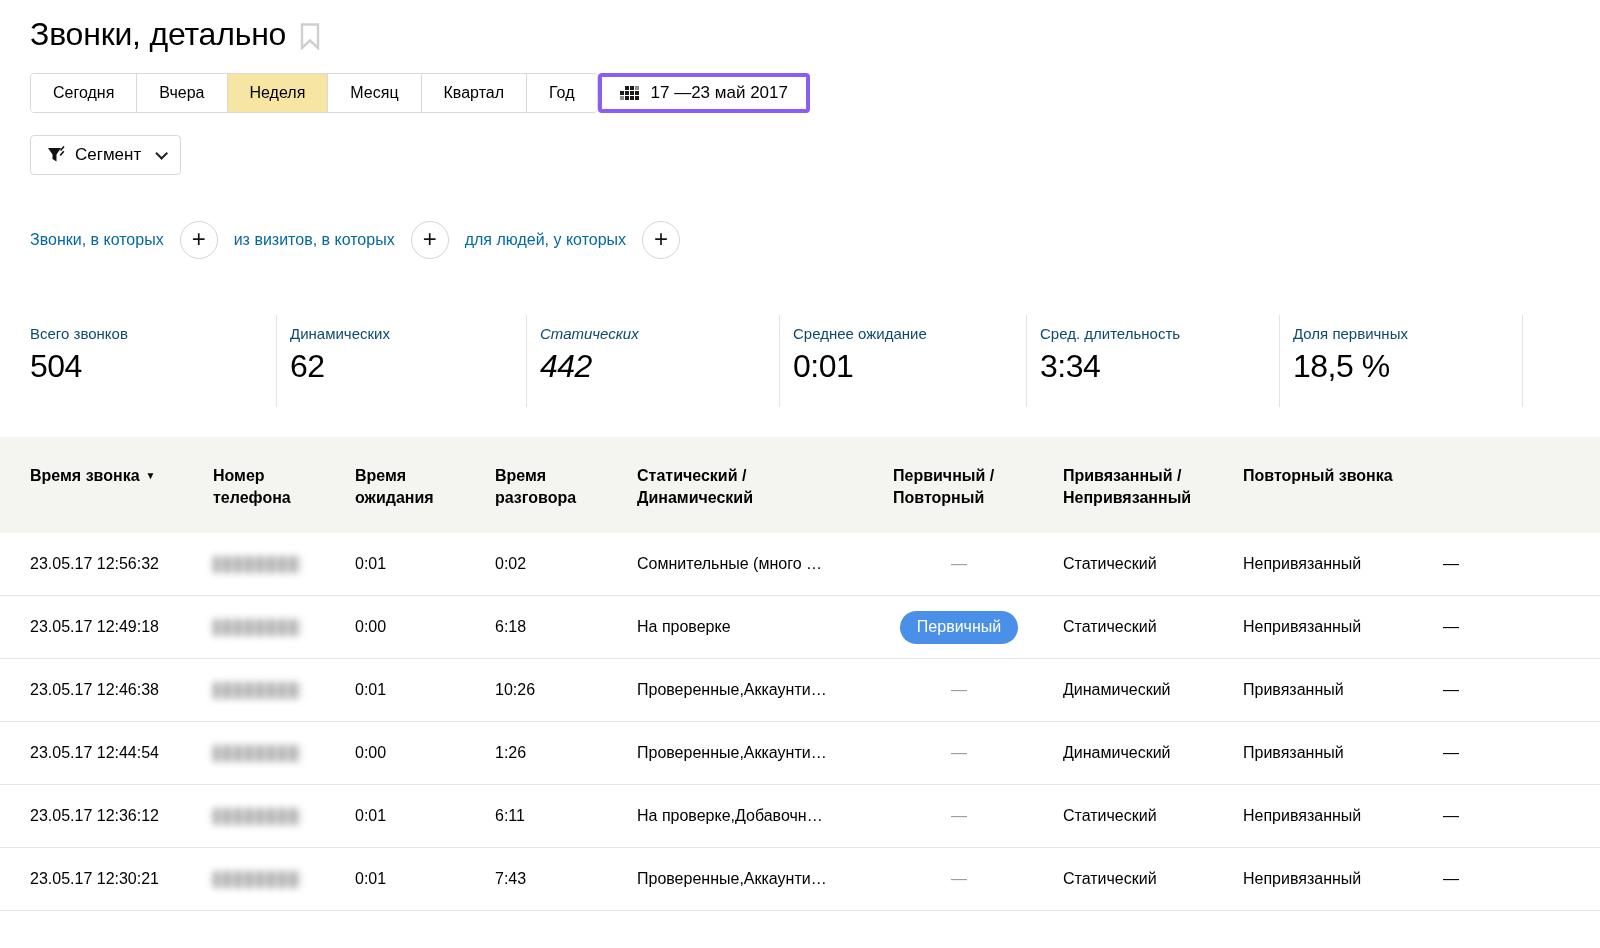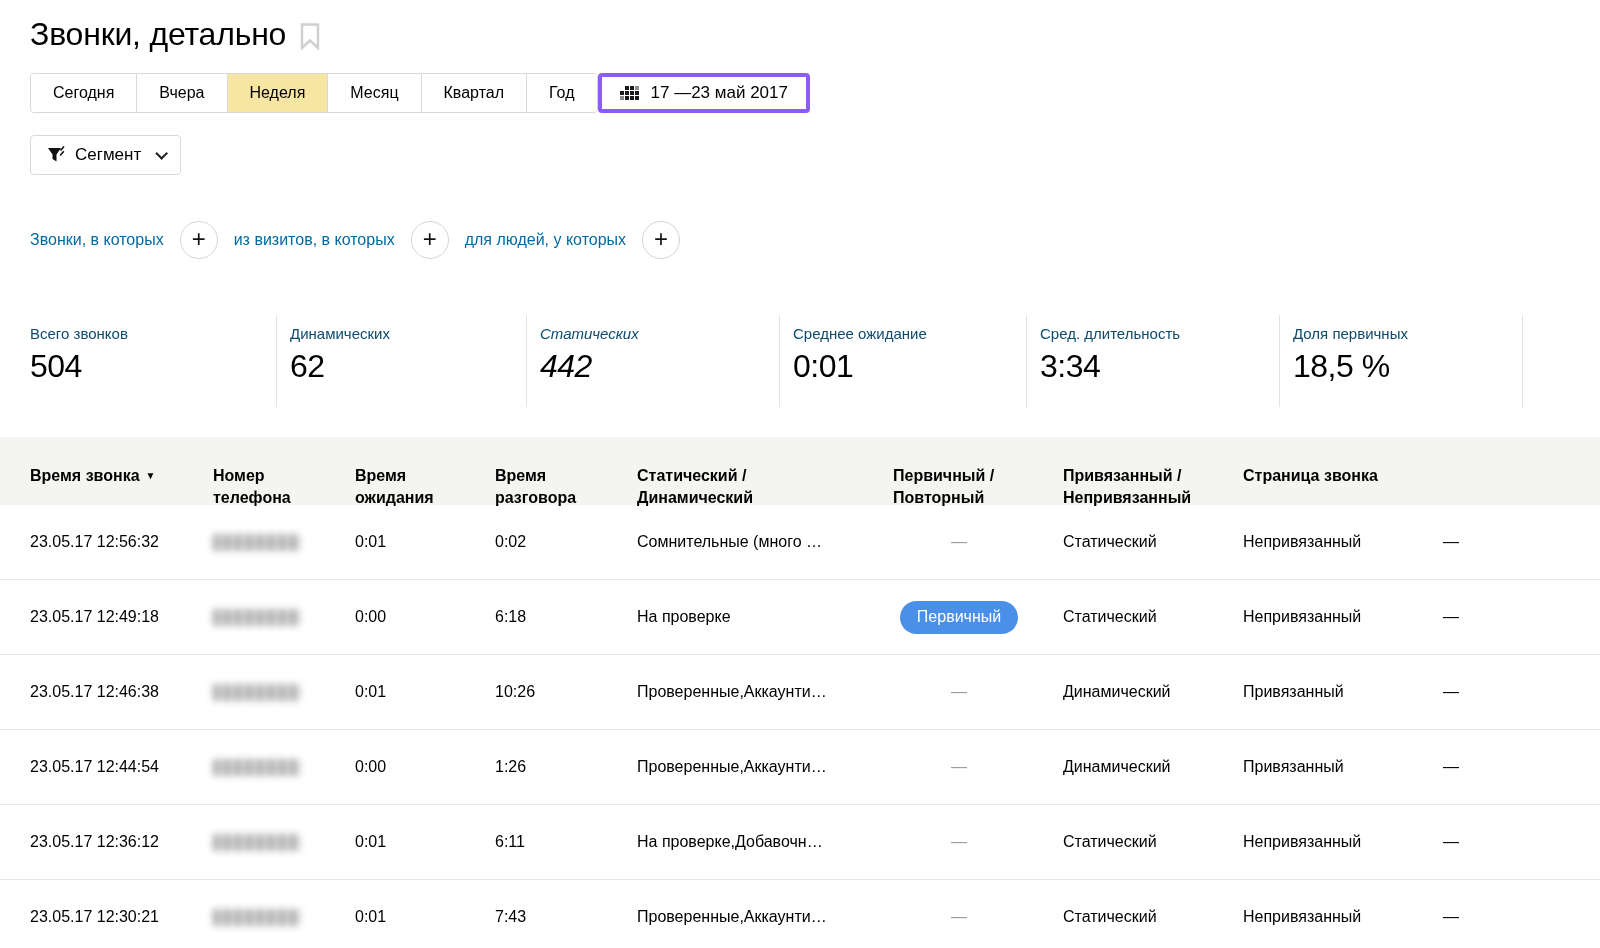--- a/index.html
+++ b/index.html
@@ -52,25 +52,25 @@
   .stat-cell:nth-child(1) { width: 247px; }
   .stat-cell:nth-child(2) { width: 250px; padding-left: 13px; }
   .stat-cell:nth-child(3) { width: 253px; padding-left: 13px; font-style: italic; }
   .stat-cell:nth-child(4) { width: 247px; padding-left: 13px; }
   .stat-cell:nth-child(5) { width: 253px; padding-left: 13px; }
   .stat-cell:nth-child(6) { width: 243px; padding-left: 13px; }
 
   
   .calls-table { margin-top: 30px; width: 1600px; }
   .tgrid { display: grid; grid-template-columns: 213px 142px 140px 142px 256px 170px 180px 200px 157px; }
-  .thead { background: #f4f4f1; height: 68px; }
+  .thead { background: #f4f4f1; height: 96px; }
   .thead .th { font-weight: 700; font-size: 16px; line-height: 1.35; padding-top: 28px; padding-right: 34px; }
   .th:first-child, .trow > div:first-child { padding-left: 30px; }
   .sort-arrow { font-size: 10px; margin-left: 6px; position: relative; top: -2px; }
-  .trow { height: 75px; border-bottom: 1px solid #e6e6e6; align-items: center; font-size: 16px; }
+  .trow { height: 63px; border-bottom: 1px solid #e6e6e6; align-items: center; font-size: 16px; }
   .trow > div { padding-right: 20px; }
   .phone-blur { width: 88px; height: 17px; border-radius: 2px;
                 background: repeating-linear-gradient(90deg, #6f6f6f 0 6px, #c9c9c9 6px 11px);
                 filter: blur(3.5px); opacity: 0.6; }
   .pill-wrap { width: 132px; text-align: center; }
   .badge { display: inline-block; background: #4a90e8; color: #fff; font-size: 16px;
            padding: 7px 17px 8px 17px; border-radius: 18px; }
   .badge:empty, .dash:empty { display: none; }
   .dash-muted { color: #9b9b9b; }
   .cell-label { white-space: nowrap; overflow: hidden; }
@@ -170,21 +170,21 @@
     <div class="tgrid thead">
       <div class="th">
         <span>Время звонка</span><span class="sort-arrow">▼</span>
       </div>
       <div class="th">Номер телефона</div>
       <div class="th">Время ожидания</div>
       <div class="th">Время разговора</div>
       <div class="th">Статический / Динамический</div>
       <div class="th">Первичный / Повторный</div>
       <div class="th">Привязанный / Непривязанный</div>
-      <div class="th">Страница звонка</div>
+      <div class="th">Повторный звонка</div>
     </div>
 
     <div class="tgrid trow">
       <div>23.05.17 12:56:32</div>
       <div>
           <div class="phone-blur"></div>
         </div>
       <div>0:01</div>
       <div>0:02</div>
       <div class="cell-label">Сомнительные (много …</div>

